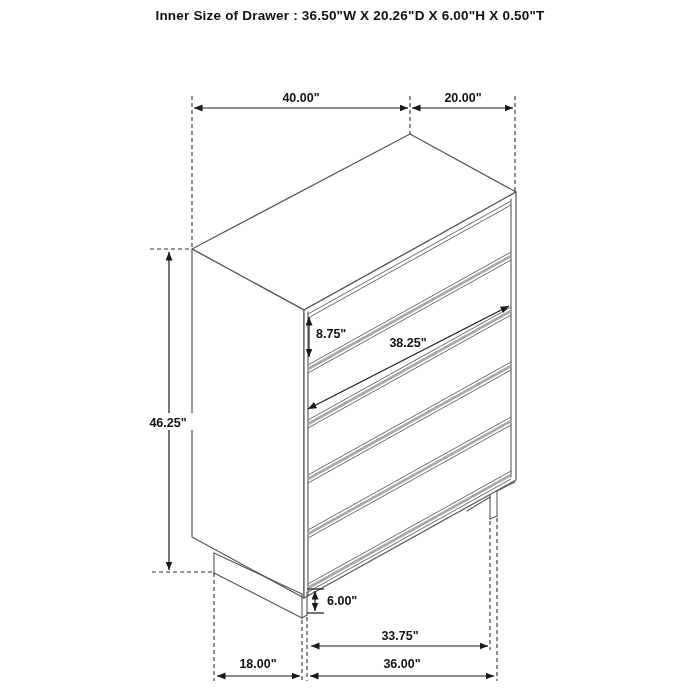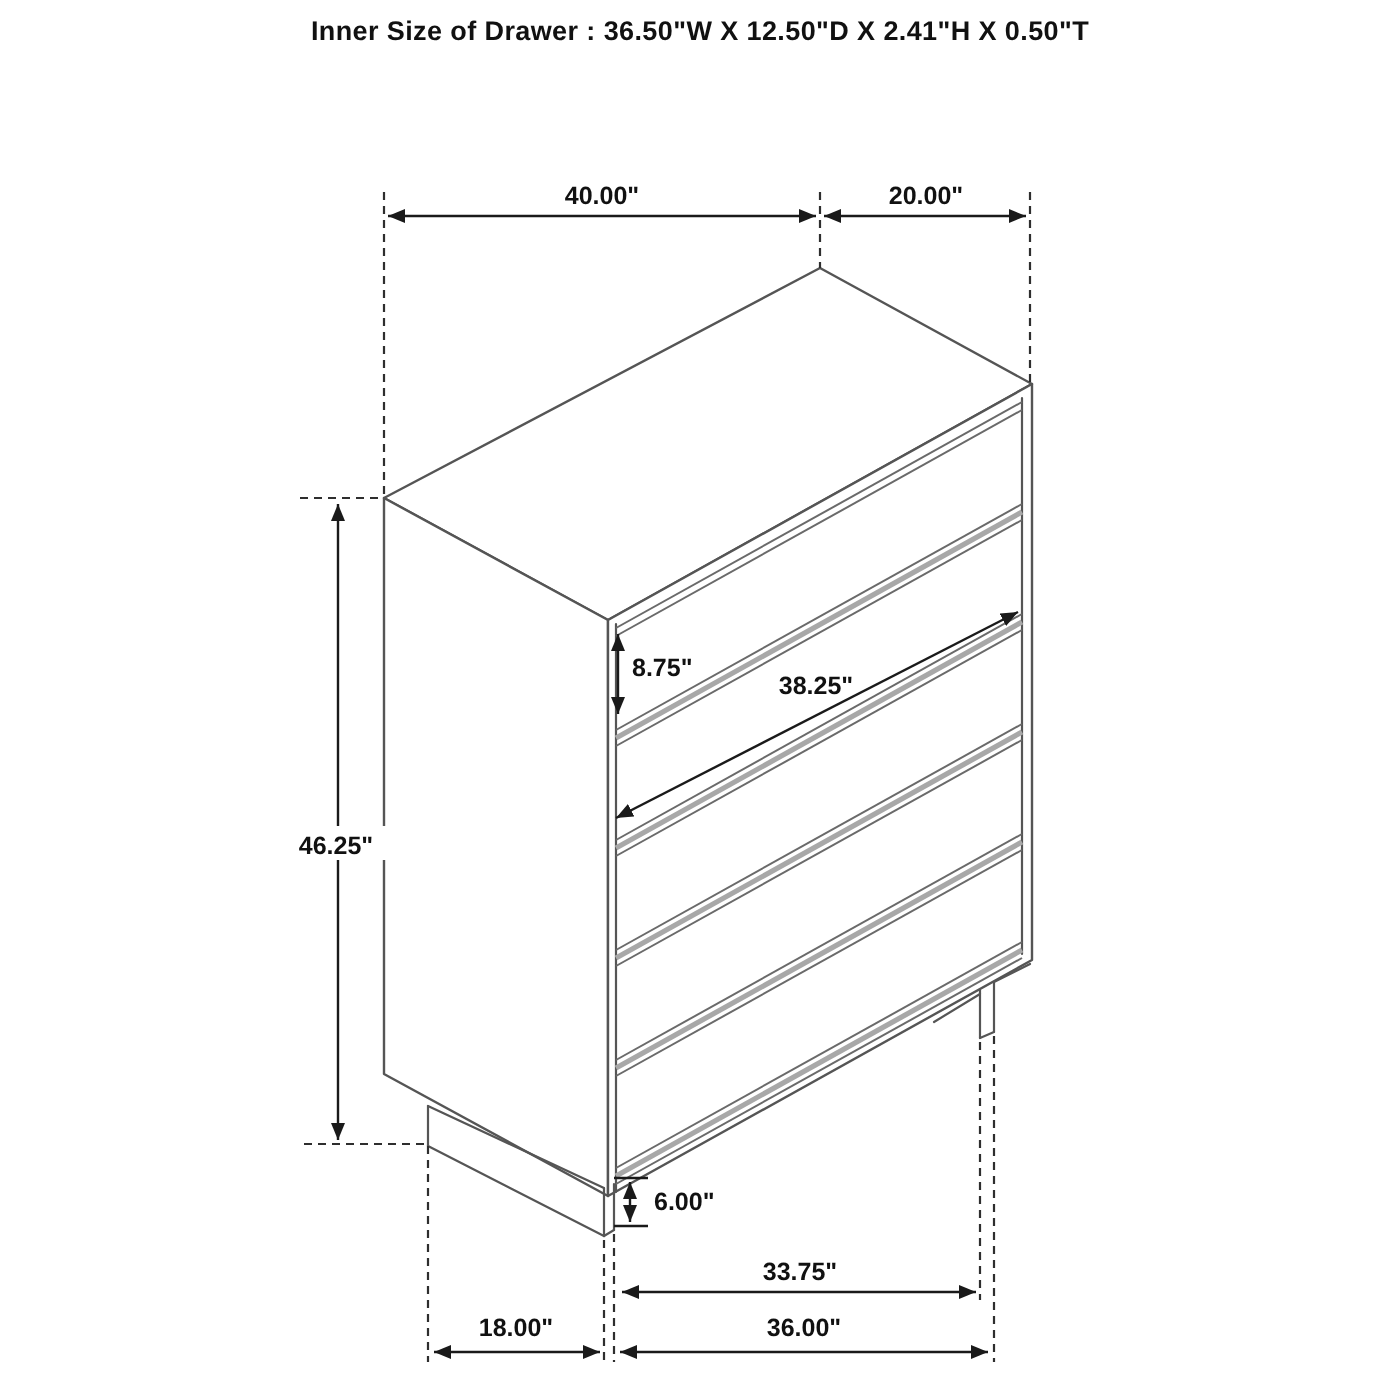--- a/index.html
+++ b/index.html
@@ -14,21 +14,21 @@
   .thin{stroke:#6a6a6a;stroke-width:1;fill:none;}
   .dim{stroke:#1a1a1a;stroke-width:1.2;fill:none;}
   .dash{stroke:#2e2e2e;stroke-width:1.1;fill:none;stroke-dasharray:4 3;}
   .lbl{font-size:12.5px;font-weight:bold;fill:#111;}
   .lblbg{fill:#ffffff;}
 </style>
 </head>
 <body>
 
 <div id="canvas">
-  <div id="title">Inner Size of Drawer  : 36.50"W X 12.50"D X 2.41"H X 0.50"T</div>
+  <div id="title">Inner Size of Drawer  : 36.50"W X 20.26"D X 6.00"H X 0.50"T</div>
   <svg id="drawing" width="700" height="700" viewBox="0 0 700 700">
     <defs>
       <marker id="arr" markerUnits="userSpaceOnUse" markerWidth="9" markerHeight="8" refX="8.5" refY="3.5" orient="auto-start-reverse">
         <path d="M0,0 L8.5,3.5 L0,7 z" fill="#1a1a1a"></path>
       </marker>
     </defs>
     <g id="layer-root">
         <polygon points="192,249 410,134 516,192 304,310" class="face"></polygon>
         <polygon points="192,249 304,310 304,598 192,537" class="face"></polygon>
         <polygon points="304,310 516,192 516,480 304,598" class="face"></polygon>

